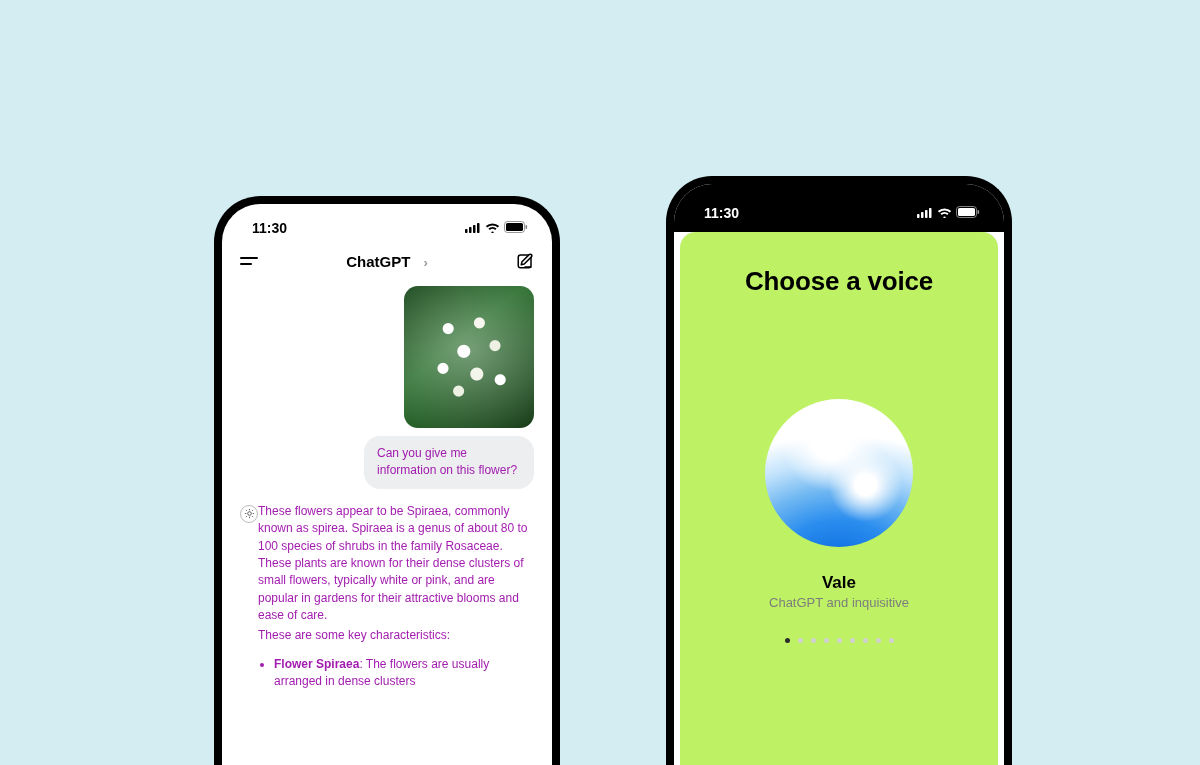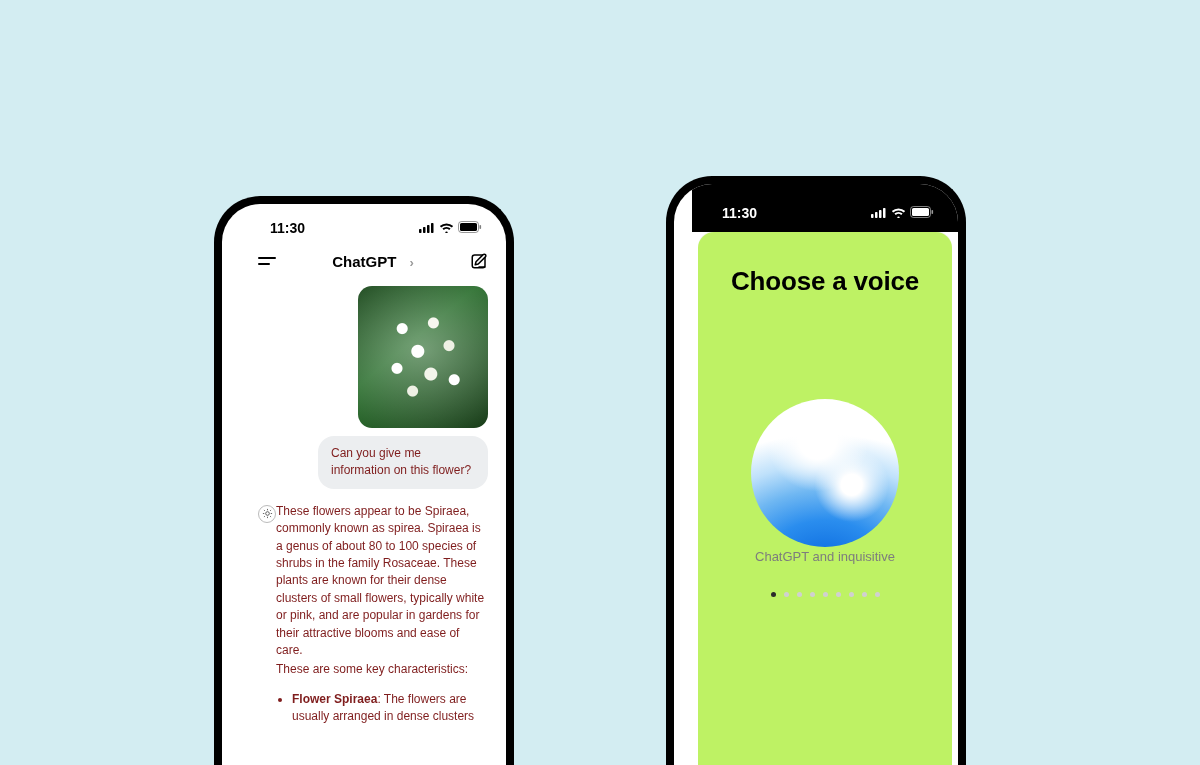--- a/index.html
+++ b/index.html
@@ -6,28 +6,27 @@
   html, body { width: 1200px; height: 765px; }
   body {
     background: #d3edf2;
     font-family: -apple-system, BlinkMacSystemFont, "Segoe UI", Helvetica, Arial, sans-serif;
     overflow: hidden;
     position: relative;
   }
   
   .phone {
     position: absolute;
-    width: 300px;
+    width: 346px;
     border: 8px solid #000;
     border-top-width: 8px;
     border-bottom: none;
     border-radius: 46px 46px 0 0;
     background: #fff;
     overflow: hidden;
-    padding-left: 18px;
   }
   .phone-left { left: 214px; top: 196px; height: 569px; }
   .phone-right { left: 666px; top: 176px; height: 589px; }
 
   .status-bar {
     display: flex;
     justify-content: space-between;
     align-items: center;
     padding: 12px 24px 4px 30px;
     height: 40px;
@@ -42,21 +41,21 @@
     padding: 8px 18px 10px;
   }
   .app-header .title {
     font-size:15px; font-weight:600; display:flex; align-items:flex-end; gap:11px;
   }
   .hamburger-icon { width:18px; display:flex; flex-direction:column; gap:4px;}
   .hamburger-icon span{ height:2px; background:#000; border-radius:2px;}
   .hamburger-icon span:nth-child(2){ width:12px;}
   .compose-icon { width:18px; height:18px; }
 
-  .chat-body { padding: 0 18px; font-size:12.5px; line-height:1.45; color:#7f1d1d; }
+  .chat-body { padding: 0 18px; font-size:12.5px; line-height:1.45; color:#a21caf; }
 
   .user-stack { display:flex; flex-direction:column; align-items:flex-end; gap:8px; margin:6px 0 14px;}
   .flower-img {
     width:130px; height:142px; border-radius:14px;
     background:
       radial-gradient(circle at 34% 30%, #fff 0 5px, transparent 6px),
       radial-gradient(circle at 58% 26%, #f7f7ef 0 5px, transparent 6px),
       radial-gradient(circle at 46% 46%, #fff 0 6px, transparent 7px),
       radial-gradient(circle at 70% 42%, #eef0e4 0 5px, transparent 6px),
       radial-gradient(circle at 30% 58%, #fff 0 5px, transparent 6px),
@@ -188,20 +187,21 @@
             <rect x="0.5" y="0.5" width="20" height="11" rx="3" fill="none" stroke="#fff" stroke-opacity="0.5"></rect>
             <rect x="2" y="2" width="17" height="8" rx="1.6" fill="#fff"></rect>
             <rect x="21.5" y="4" width="1.6" height="4" rx="0.8" fill="#fff" fill-opacity="0.6"></rect>
           </svg></span>
     </span>
   </div>
 
   <div class="sheet">
     <h1>Choose a voice</h1>
     <div class="voice-orb"></div>
+    <div class="voice-name">Vale</div>
     <div class="voice-desc">ChatGPT and inquisitive</div>
     <div class="dots">
         <span class="active"></span>
         <span></span>
         <span></span>
         <span></span>
         <span></span>
         <span></span>
         <span></span>
         <span></span>

